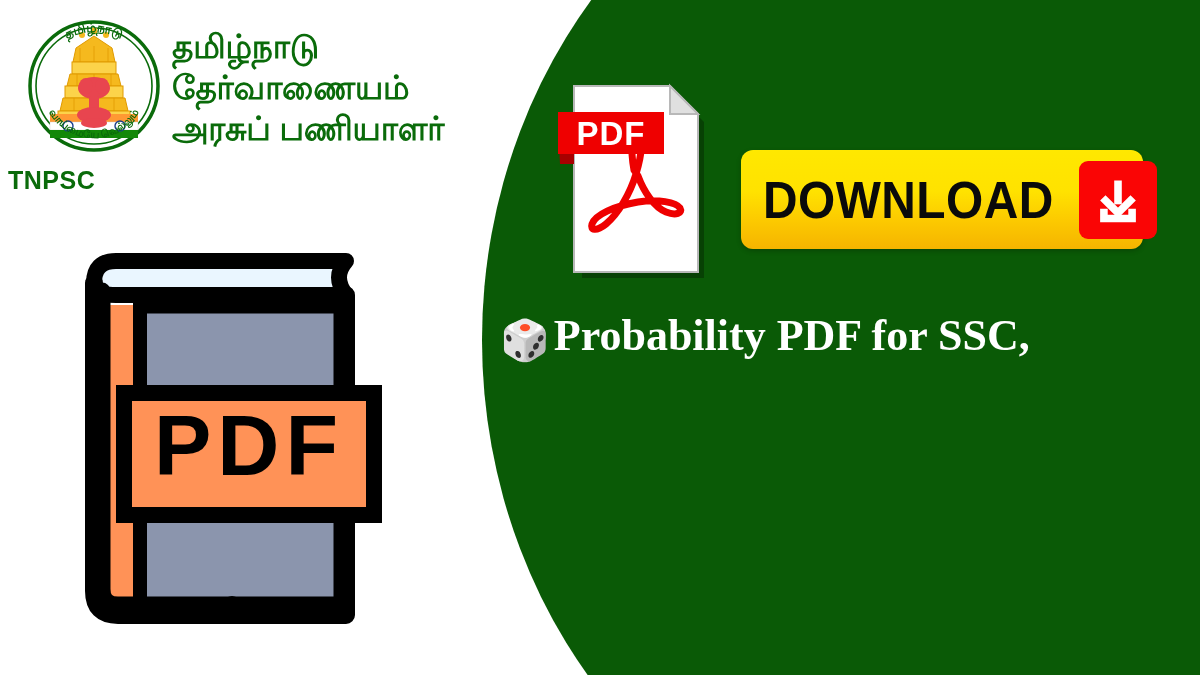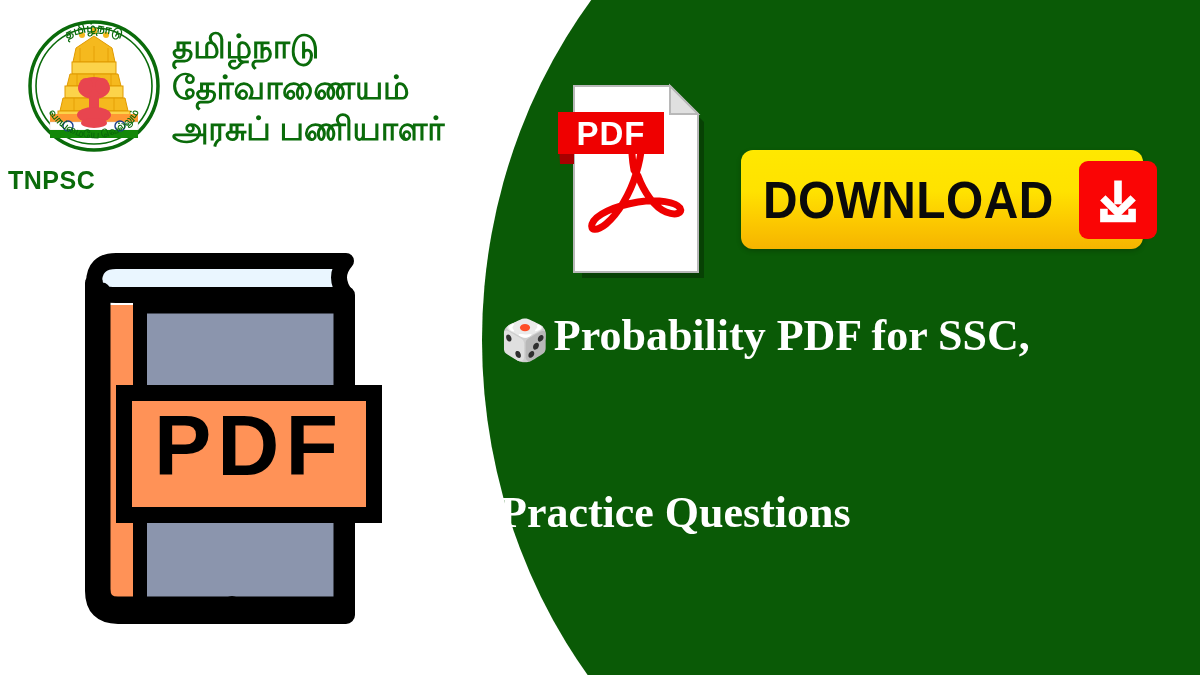--- a/index.html
+++ b/index.html
@@ -296,17 +296,16 @@
         <path d="M11 32 L11 41 L37 41 L37 32" stroke="#ffffff" stroke-width="7" stroke-linejoin="miter" stroke-linecap="butt" fill="none"></path>
       </svg>
     </span>
   </div>
 
   <div class="headline-wrap">
     <h1 class="headline">
       <span class="dice-emoji">🎲</span><span>Probability PDF for SSC,</span><br>
       <br>
       <br>
-      <span>Practice Questions</span>
     </h1>
   </div>
 
 </div>
 
 </body></html>

